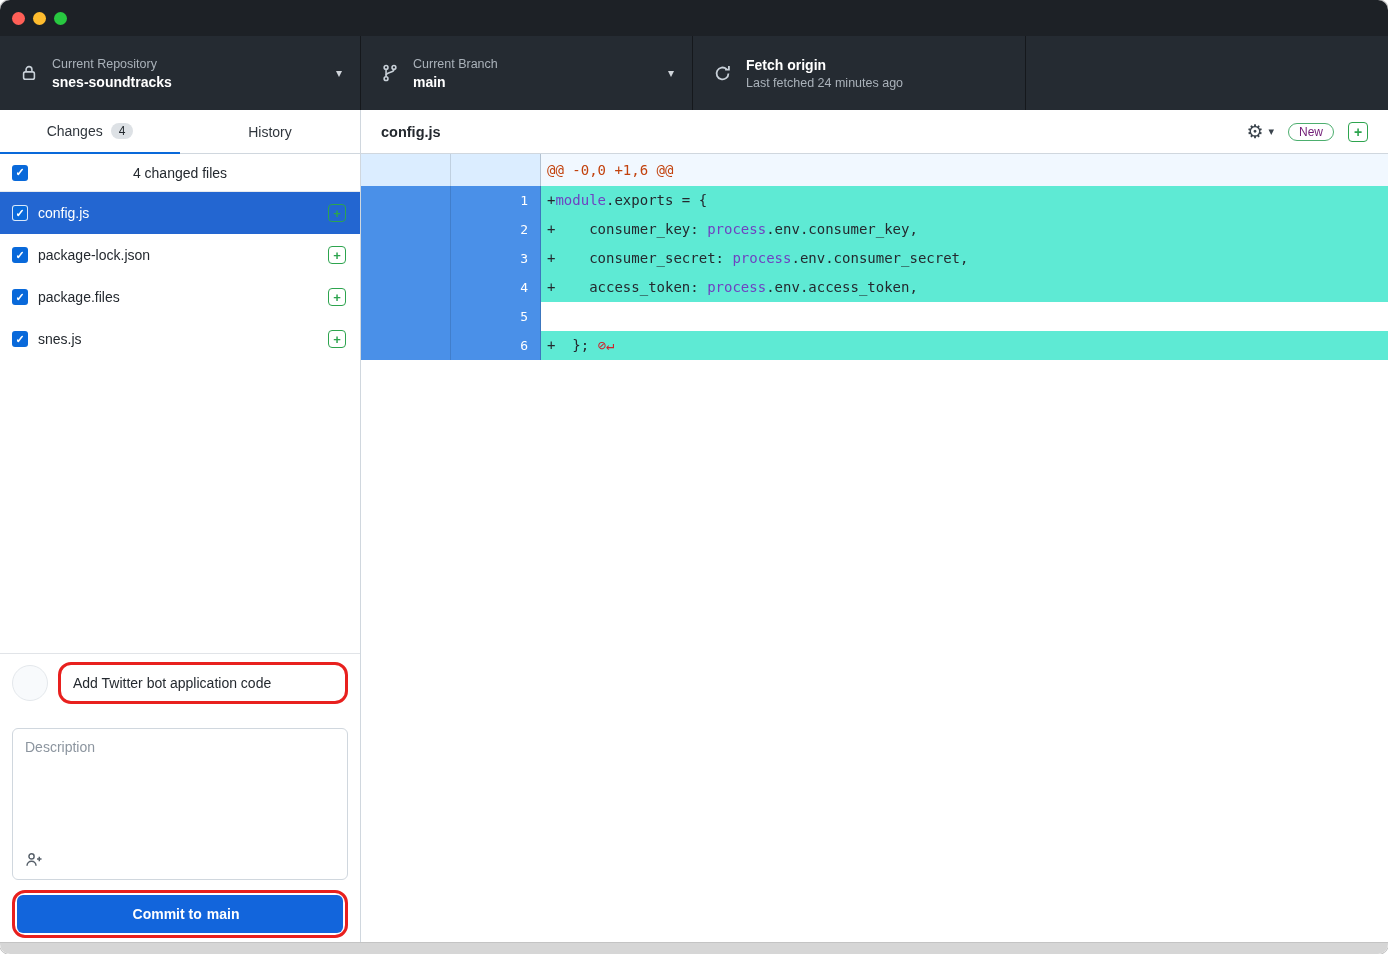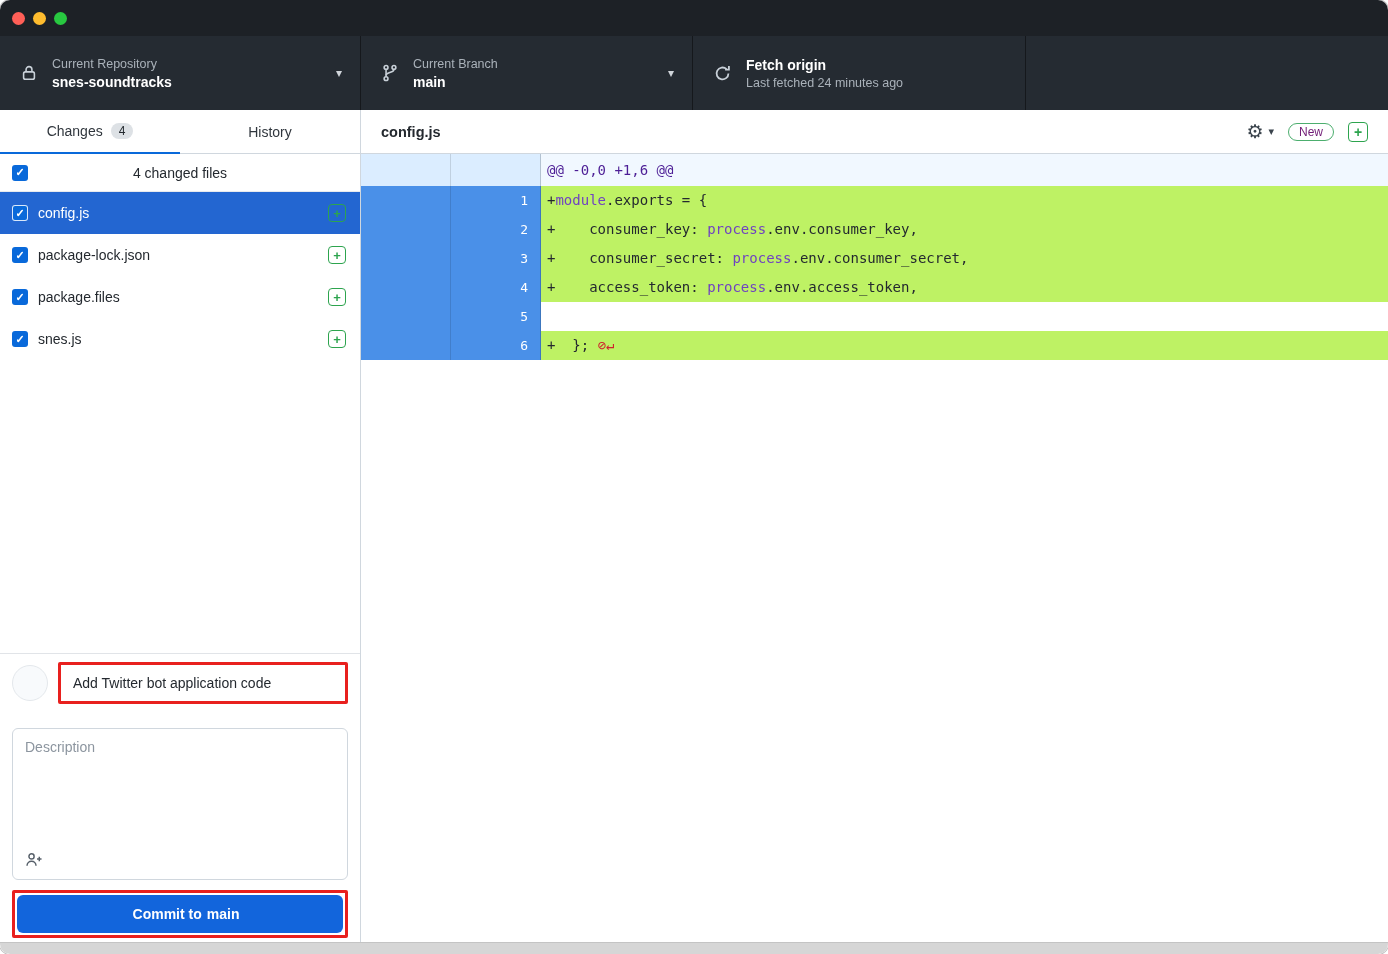--- a/index.html
+++ b/index.html
@@ -87,21 +87,21 @@
   .commit-area {
     border-top: 1px solid #e1e4e8; padding: 8px 12px 16px;
     display: flex; flex-direction: column; flex: none; background: #fff;
   }
   .summary-row { display: flex; align-items: center; gap: 10px; }
   .avatar {
     width: 36px; height: 36px; border-radius: 50%;
     background: #f8fafc; border: 1px solid #e4e8ec; flex: none;
   }
   .red-annotation {
-    border: 3px solid #e8201e; border-radius: 2px; padding: 2px; background: #fff;
+    border: 3px solid #e8201e; border-radius: 13px; padding: 2px; background: #fff;
   }
   .summary-row .red-annotation { flex: 1; }
   .summary-input {
     width: 100%; height: 32px; border: none; outline: none;
     font-size: 14px; color: #24292f; padding: 0 10px; font-family: inherit; background: transparent;
   }
   .description-box {
     margin-top: 24px; border: 1px solid #d0d7de; border-radius: 6px;
     height: 152px; position: relative; background: #fff;
   }
@@ -136,27 +136,27 @@
 
   .diff-row { display: flex; height: 29px; line-height: 29px; }
   .gutter-col {
     width: 90px; flex: none; background: #4a90e8; color: #ffffff;
     text-align: right; padding-right: 12px;
     font-family: "DejaVu Sans Mono", "Liberation Mono", monospace; font-size: 13px;
   }
   .gutter-col:first-child { border-right: 1px solid rgba(0,0,0,0.12); }
   .gutter-col:nth-child(2) { border-right: 1px solid rgba(0,0,0,0.18); }
   .code-cell {
-    flex: 1; background: #bef264; white-space: pre;
+    flex: 1; background: #5eead4; white-space: pre;
     font-family: "DejaVu Sans Mono", "Liberation Mono", monospace; font-size: 14px;
     padding-left: 6px; color: #24292f; overflow: hidden;
   }
   .diff-row.hunk { height: 32px; line-height: 32px; }
   .diff-row.hunk .gutter-col { background: #dbedff; }
-  .diff-row.hunk .code-cell { background: #f1f8ff; color: #4c1d95; }
+  .diff-row.hunk .code-cell { background: #f1f8ff; color: #c2410c; }
   .tok-keyword { color: #6f42c1; }
   .tok-nonewline { color: #cf222e; }
   .tok-plain { color: inherit; }
 
   .window-edge {
     position: absolute; bottom: 0; left: 0; right: 0; height: 12px;
     background: #d6d6d6; border-top: 1px solid #c4c4c4; z-index: 10;
   }
 </style>
 </head>

